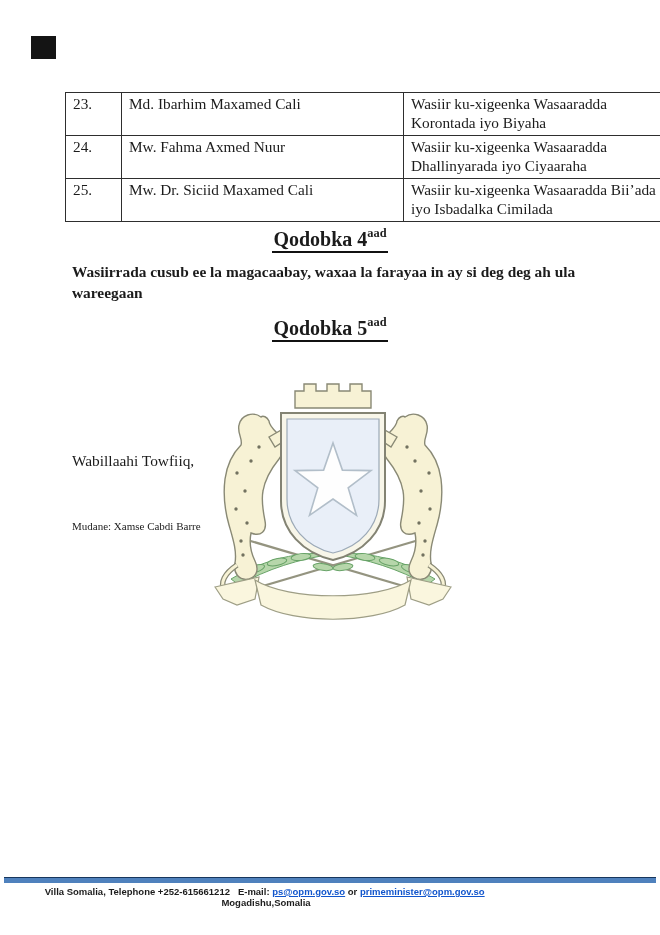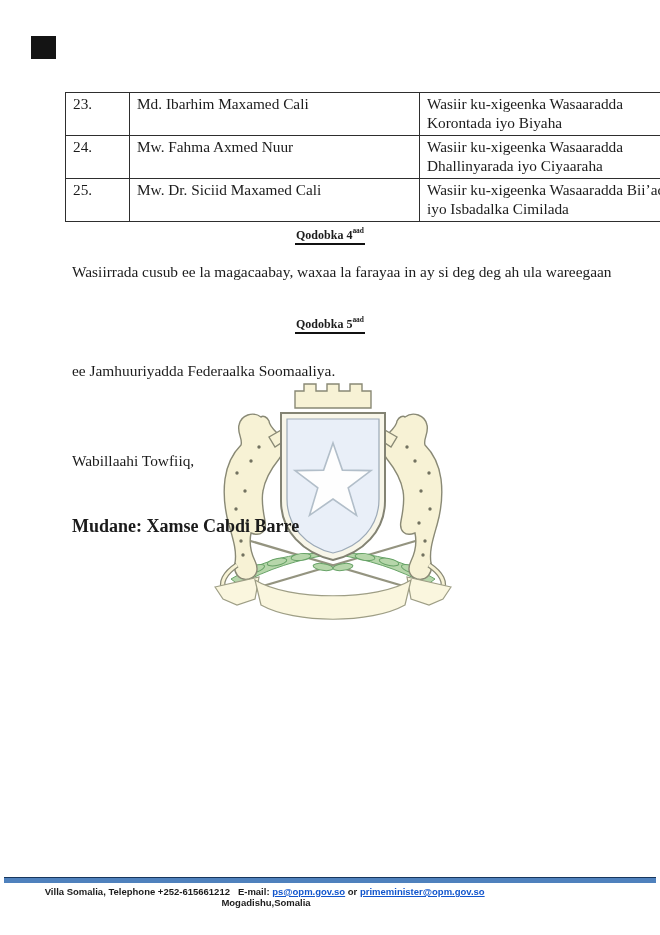--- a/index.html
+++ b/index.html
@@ -11,36 +11,36 @@
   .artifact-square{ position:absolute; left:31px; top:36px; width:25px; height:23px; background:#141414; }
 
   
   table.roster{
     position:absolute; left:65px; top:92px; width:565px;
     border-collapse:collapse; table-layout:fixed;
     font-size:15.3px; line-height:19px; z-index:2;
   }
   table.roster td{
     border:1px solid #2e2e2e; vertical-align:top;
-    padding:1px 16px 2px 7px; height:39px; overflow:hidden;
+    padding:1px 8px 2px 7px; height:39px; overflow:hidden;
   }
   td.c-num{ width:40px; }
   td.c-name{ width:266px; padding-left:11px; }
   td.c-pos{ width:259px; padding-left:6px; }
 
   
   .qhead{ position:absolute; left:0; width:660px; text-align:center; z-index:2;
-          font-weight:bold; font-size:12px; }
+          font-weight:bold; font-size:20px; }
   .qhead .inner{ border-bottom:2px solid #111; padding:0 1px 1px 1px; }
   .qhead sup{ font-size:62%; position:relative; top:-1px; }
 
   .para{ position:absolute; left:72px; width:540px; font-size:15.4px;
-         line-height:21.4px; z-index:2; }
+         line-height:21.4px; z-index:2;font-weight:bold; }
   .closing{ position:absolute; left:72px; font-size:15.4px; z-index:2; }
-  .sig{ position:absolute; left:72px; font-weight:bold; font-size:18px;
+  .sig{ position:absolute; left:72px; font-weight:normal; font-size:11px;
         line-height:21.6px; z-index:2; }
 
   
   .watermark{ position:absolute; left:203px; top:381px; width:260px; height:242px;
               z-index:1; opacity:.95; }
 
   
   .footer-rule{ position:absolute; left:4px; right:4px; top:877px; height:5px;
                 border-top:1.5px solid #17365d; background:#4f81bd; z-index:2; }
   .footer-text{ position:absolute; left:0; width:532px; top:886px; text-align:center;
@@ -156,21 +156,20 @@
     <span class="inner"><span>Qodobka 4</span><sup>aad</sup></span>
   </div>
   <div class="para" style="top:261px">
     <div>Wasiirrada cusub ee la magacaabay, waxaa la farayaa in ay si deg deg ah ula wareegaan</div>
   </div>
 
   <div class="qhead" style="top:316px">
     <span class="inner"><span>Qodobka 5</span><sup>aad</sup></span>
   </div>
   <div class="para" style="top:360px">
-    <div>ee Jamhuuriyadda Federaalka Soomaaliya.</div>
   </div>
 
   <div class="closing" style="top:452px">Wabillaahi Towfiiq,</div>
 
   <div class="sig" style="top:516px">
     <div>Mudane: Xamse Cabdi Barre</div>
   </div>
 
   <div class="footer-rule"></div>
   <div class="footer-text">

